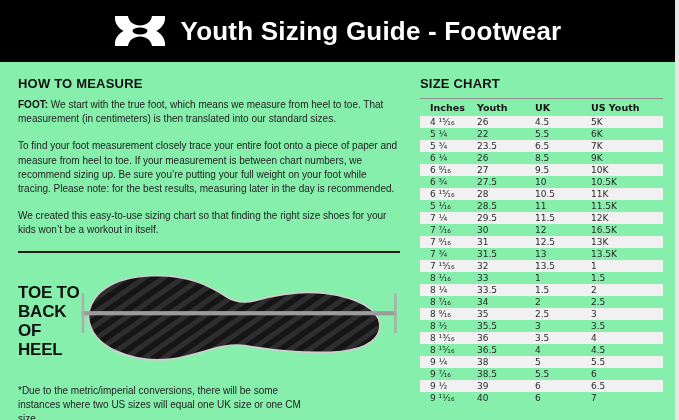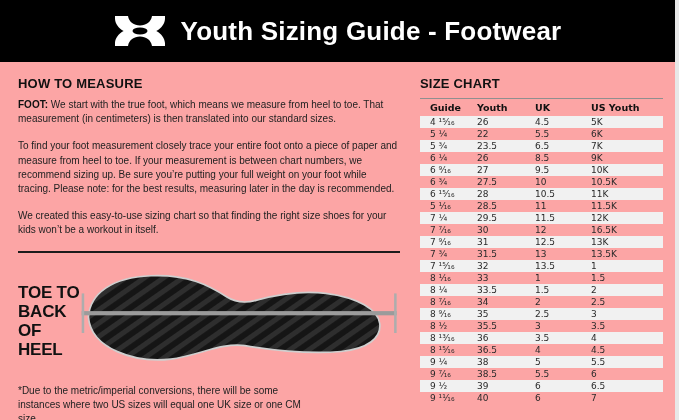--- a/index.html
+++ b/index.html
@@ -3,21 +3,21 @@
 <meta charset="utf-8">
 <style>
   * { box-sizing: border-box; margin: 0; padding: 0; }
   html, body { background: #e8e8e8; }
   body { font-family: "Liberation Sans", sans-serif; }
 
   .page {
     position: relative;
     width: 675px;
     height: 420px;
-    background: #fca5a5;
+    background: #86efac;
     overflow: hidden;
     color: #1d1d1d;
   }
 
   
   .header {
     height: 62px;
     background: #000000;
     display: flex;
     align-items: center;
@@ -172,21 +172,21 @@
 
       <p class="footnote">*Due to the metric/imperial conversions, there will be some instances where two US sizes will equal one UK size or one CM size.</p>
     </div>
 
     <div class="right-col">
       <div class="section-heading">SIZE CHART</div>
 
       <table class="size-table">
         <thead>
           <tr>
-              <th>Guide</th>
+              <th>Inches</th>
               <th>Youth</th>
               <th>UK</th>
               <th>US Youth</th>
             </tr>
         </thead>
         <tbody>
             <tr>
               <td>4 ¹⁵⁄₁₆</td>
               <td>26</td>
               <td>4.5</td>

